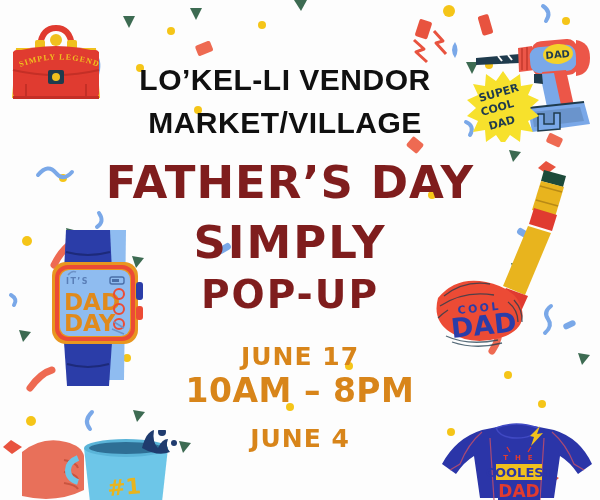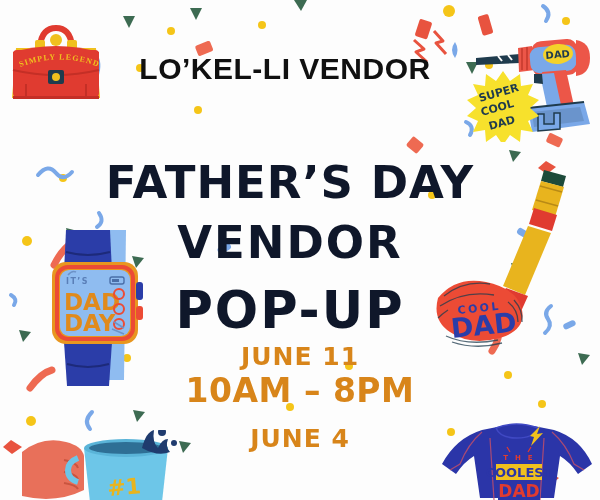--- a/index.html
+++ b/index.html
@@ -16,45 +16,45 @@
     background:#fdfdfd;
     overflow:hidden;
   }
 
   
   .confetti { position:absolute; left:0; top:0; width:600px; height:500px; pointer-events:none; }
 
   
   .head-title {
     position:absolute;
-    left:95px; top:48px; width:380px;
+    left:95px; top:59px; width:380px;
     text-align:center;
     font-family:"Liberation Sans", sans-serif;
     font-weight:bold;
     font-size:30px;
     letter-spacing:0.5px;
     line-height:1.42;
     color:#101010;
     z-index:6;
   }
   .head-title .l2 { display:block; }
 
   
   .headline {
     position:absolute;
     left:80px; top:160px; width:420px;
     text-align:center;
-    color:#0f172a;
+    color:#7f1d1d;
     font-family:"DejaVu Sans", sans-serif;
     font-weight:bold;
     z-index:6;
   }
   .headline .h1 { display:block; font-size:45px; letter-spacing:1px; line-height:1.0; }
   .headline .h2 { display:block; font-size:45px; letter-spacing:2px; line-height:1.25; margin-top:10px;}
-  .headline .h3 { display:block; font-size:51px; letter-spacing:2px; line-height:1.25; margin-top:8px;}
+  .headline .h3 { display:block; font-size:39px; letter-spacing:2px; line-height:1.25; }
 
   
   .dates {
     position:absolute;
     left:180px; top:342px; width:240px;
     text-align:center;
     color:#d8851a;
     font-family:"DejaVu Sans", sans-serif;
     font-weight:bold;
     z-index:6;
@@ -330,28 +330,29 @@
     <text x="87" y="38" text-anchor="middle" font-family="DejaVu Sans, sans-serif" font-size="7" font-weight="bold" fill="#e03b30" letter-spacing="2.2">T H E</text>
     <rect x="64" y="42" width="46" height="16" fill="#f0c01e"></rect>
     <text x="87" y="55" text-anchor="middle" font-family="DejaVu Sans, sans-serif" font-size="13" font-weight="bold" fill="#2b35a8">COOLEST</text>
     <text x="87" y="75" text-anchor="middle" font-family="DejaVu Sans, sans-serif" font-size="17" font-weight="bold" fill="#e03b30">DAD</text>
 
     <path d="M78 30 l-3 -5 M96 30 l3 -5" stroke="#e03b30" stroke-width="1.2" fill="none"></path>
   </svg>
 
   <div class="head-title">
     <span class="l1">LO’KEL-LI VENDOR</span>
+    <span class="l2">MARKET/VILLAGE</span>
   </div>
 
   <div class="headline">
     <span class="h1">FATHER’S DAY</span>
-    <span class="h2">VENDOR</span>
+    <span class="h2">SIMPLY</span>
     <span class="h3">POP-UP</span>
   </div>
 
   <div class="dates">
-    <span class="d">JUNE 11</span>
+    <span class="d">JUNE 17</span>
     <span class="t">10AM – 8PM</span>
     <div class="gap"></div>
     <span class="d">JUNE 4</span>
   </div>
 
 </div>
 
 </body></html>

